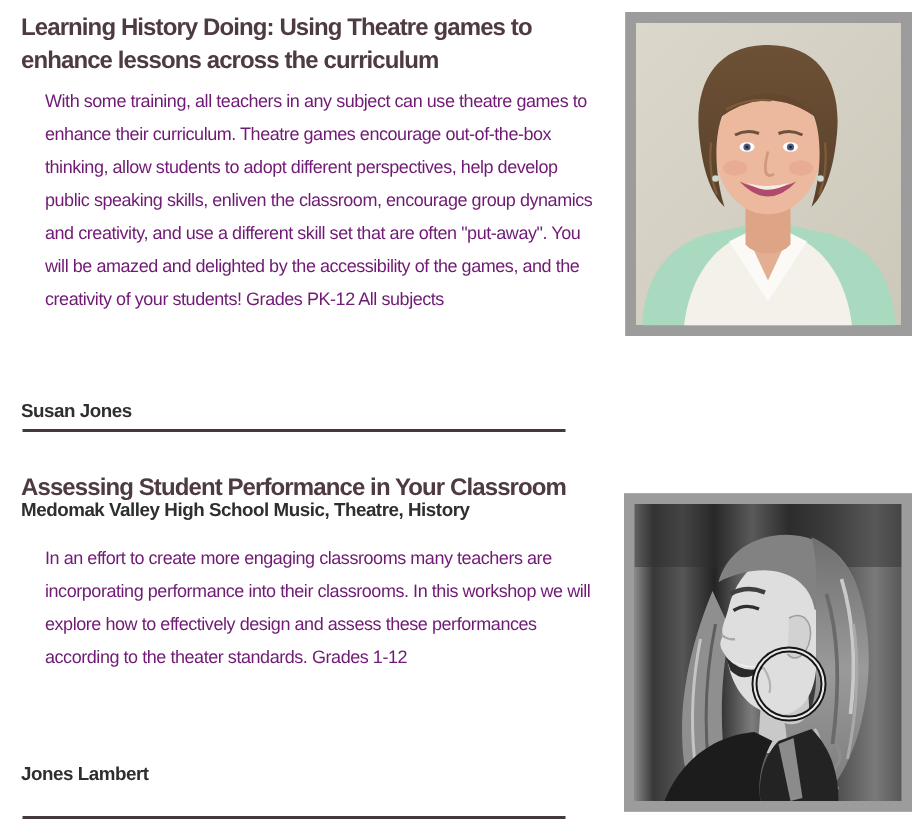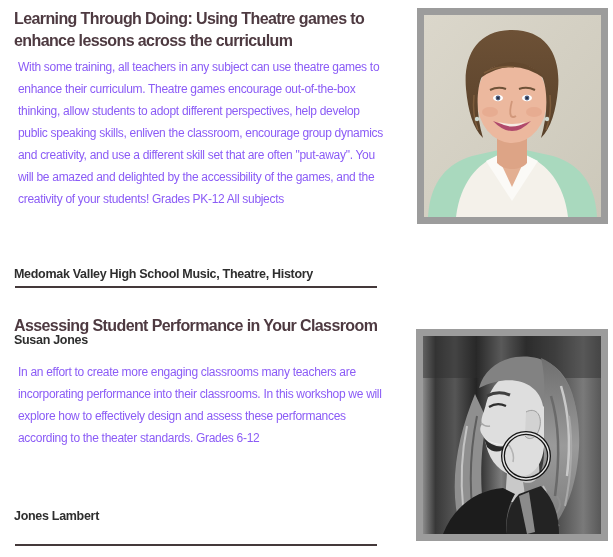--- a/index.html
+++ b/index.html
@@ -13,23 +13,23 @@
   .page { position:absolute; inset:0; }
 
   .section-title {
     position:absolute; left:14px;
     font-size:16px; font-weight:bold;
     line-height:22px; letter-spacing:-0.6px;
     color:#4e3a41;
     white-space:pre;
   }
   .body-text {
-    position:absolute; left:18px;
+    position:absolute; left:30px;
     font-size:12px; line-height:22px; letter-spacing:-0.3px;
-    color:#8b5cf6;
+    color:#701a75;
     white-space:pre;
   }
   .presenter-block {
     position:absolute; left:14px;
     font-size:12.5px; font-weight:bold;
     line-height:22px; letter-spacing:-0.3px;
     color:#2e2e2e;
     white-space:pre;
   }
   .divider {
@@ -54,34 +54,34 @@
   #body2  { top:361px; }
   #pres2  { top:461px; }
   #div2   { top:544px; }
 </style>
 </head>
 <body>
 
 <div class="page">
 
   <div class="section">
-    <h2 id="title1" class="section-title" style="margin:0">Learning Through Doing: Using Theatre games to
+    <h2 id="title1" class="section-title" style="margin:0">Learning History Doing: Using Theatre games to
 enhance lessons across the curriculum</h2>
 
     <div id="body1" class="body-text">With some training, all teachers in any subject can use theatre games to
 enhance their curriculum. Theatre games encourage out-of-the-box
 thinking, allow students to adopt different perspectives, help develop
 public speaking skills, enliven the classroom, encourage group dynamics
 and creativity, and use a different skill set that are often "put-away". You
 will be amazed and delighted by the accessibility of the games, and the
 creativity of your students! Grades PK-12 All subjects</div>
 
     <div id="pres1" class="presenter-block">
+      <div>Susan Jones</div>
       <div>Medomak Valley High School Music, Theatre, History</div>
-      <div>Susan Jones</div>
     </div>
 
     <div id="photo1" class="photo-frame" title="Color headshot of a smiling woman with short brown hair wearing a white blouse and mint green cardigan">
       <svg width="177" height="202" viewBox="0 0 177 202">
         <defs>
           <linearGradient id="p1bg" x1="0" y1="0" x2="1" y2="1">
             <stop offset="0" stop-color="#dbd7cb"></stop>
             <stop offset="1" stop-color="#ccc8ba"></stop>
           </linearGradient>
           <linearGradient id="p1hair" x1="0" y1="0" x2="0" y2="1">
@@ -133,21 +133,21 @@
   </div>
 
   <div id="div1" class="divider"></div>
 
   <div class="section">
     <h2 id="title2" class="section-title" style="margin:0">Assessing Student Performance in Your Classroom</h2>
 
     <div id="body2" class="body-text">In an effort to create more engaging classrooms many teachers are
 incorporating performance into their classrooms. In this workshop we will
 explore how to effectively design and assess these performances
-according to the theater standards. Grades 6-12</div>
+according to the theater standards. Grades 1-12</div>
 
     <div id="pres2" class="presenter-block">
       <div>Jones Lambert</div>
       
     </div>
 
     <div id="photo2" class="photo-frame" title="Black and white photo of a smiling woman in profile with long curly hair and a large hoop earring">
       <svg width="178" height="198" viewBox="0 0 178 198">
         <defs>
           <linearGradient id="p2bg" x1="0" y1="0" x2="1" y2="0">

